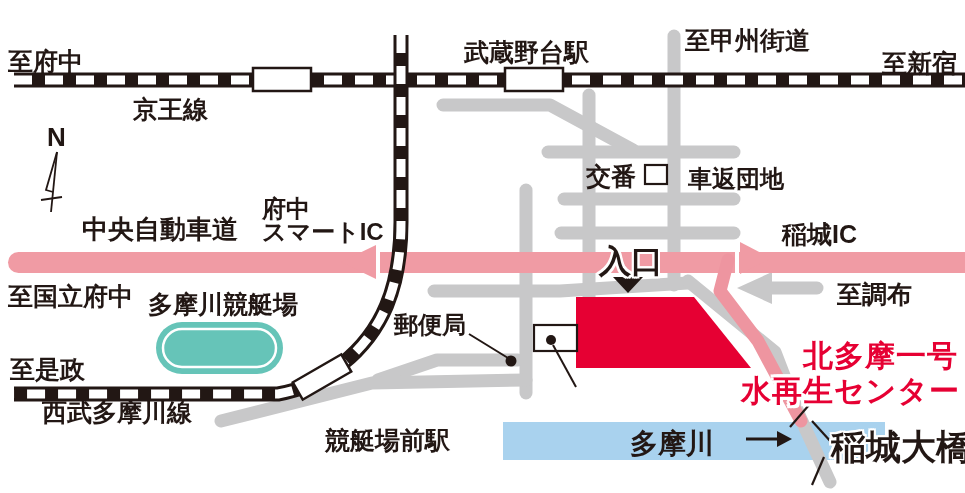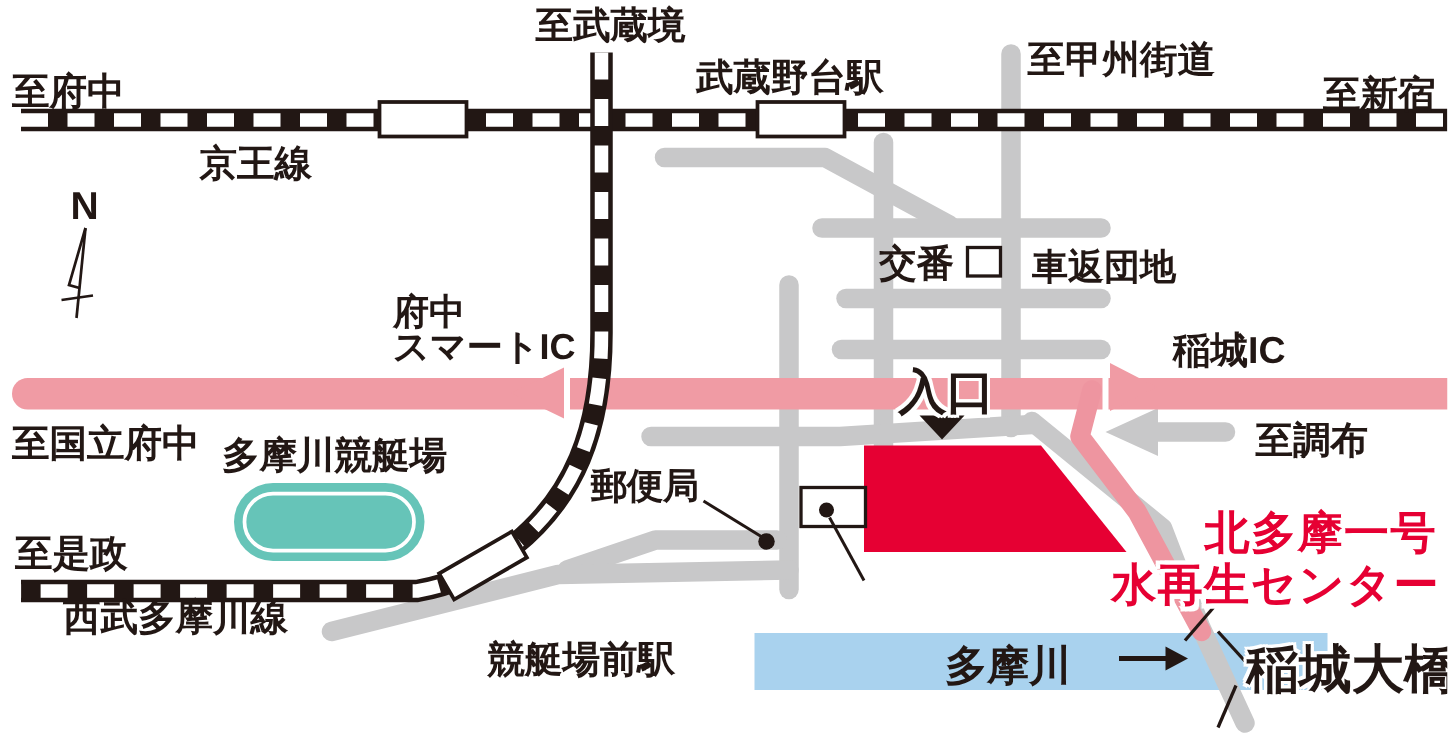--- a/index.html
+++ b/index.html
@@ -99,27 +99,27 @@
 
     <g stroke="#221714" stroke-width="1.8" fill="none">
       <path d="M57,152 L46,190 L53,192"></path>
       <path d="M57,152 L51,212"></path>
       <path d="M41,200 L62,197"></path>
     </g>
   </svg>
 
   <div class="lbl" style="left:8px;top:49px">至府中</div>
   <div class="lbl" style="left:133px;top:97px">京王線</div>
-  <div class="lbl" style="left:357px;top:5px">至武蔵境</div>
   <div class="lbl" style="left:464px;top:40px">武蔵野台駅</div>
   <div class="lbl" style="left:685px;top:28px">至甲州街道</div>
   <div class="lbl" style="left:882px;top:51px">至新宿</div>
   <div class="lbl" style="left:47px;top:124px;font-size:26px">N</div>
   <div class="lbl" style="left:586px;top:164px">交番</div>
   <div class="lbl" style="left:688px;top:167px;font-size:24px">車返団地</div>
+  <div class="lbl" style="left:82px;top:216px;font-size:26px">中央自動車道</div>
   <div class="lbl" style="left:262px;top:197px;font-size:24px">府中</div>
   <div class="lbl" style="left:262px;top:220px;font-size:24px">スマートIC</div>
   <div class="lbl" style="left:782px;top:222px">稲城IC</div>
   <div class="lbl halo" style="left:599px;top:245px;font-size:32px">入口</div>
   <div class="lbl" style="left:837px;top:282px">至調布</div>
   <div class="lbl" style="left:8px;top:284px">至国立府中</div>
   <div class="lbl" style="left:148px;top:292px">多摩川競艇場</div>
   <div class="lbl" style="left:10px;top:357px">至是政</div>
   <div class="lbl" style="left:42px;top:400px">西武多摩川線</div>
   <div class="lbl" style="left:325px;top:428px">競艇場前駅</div>

